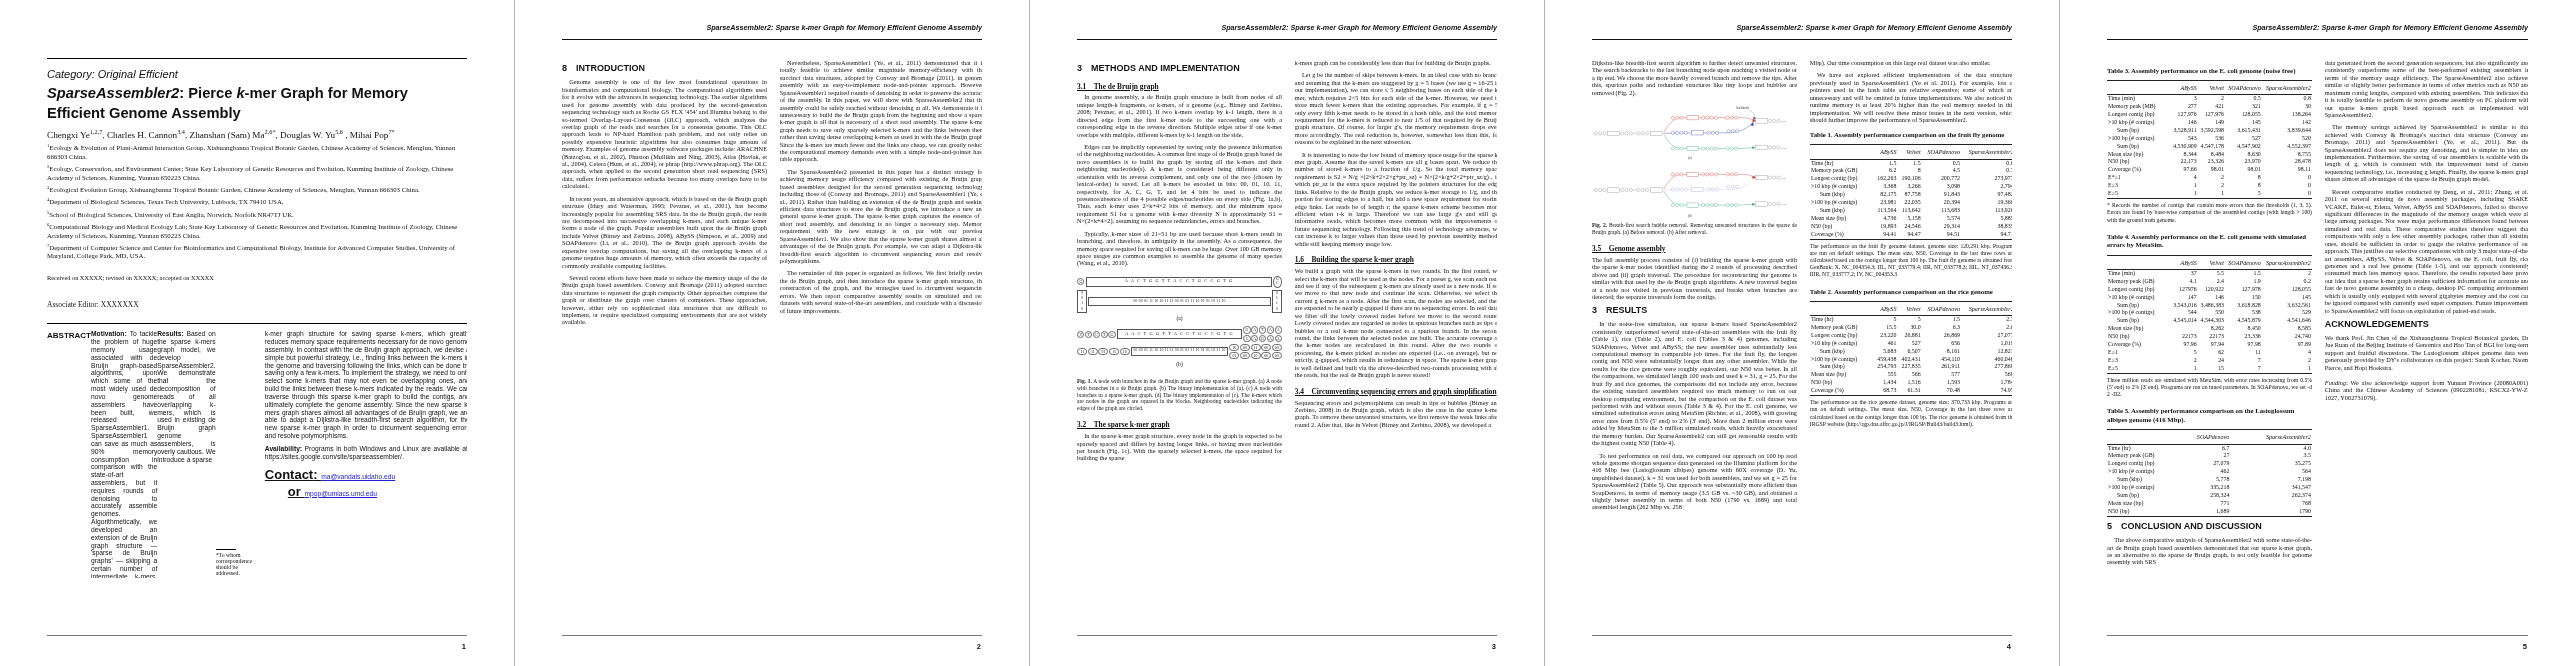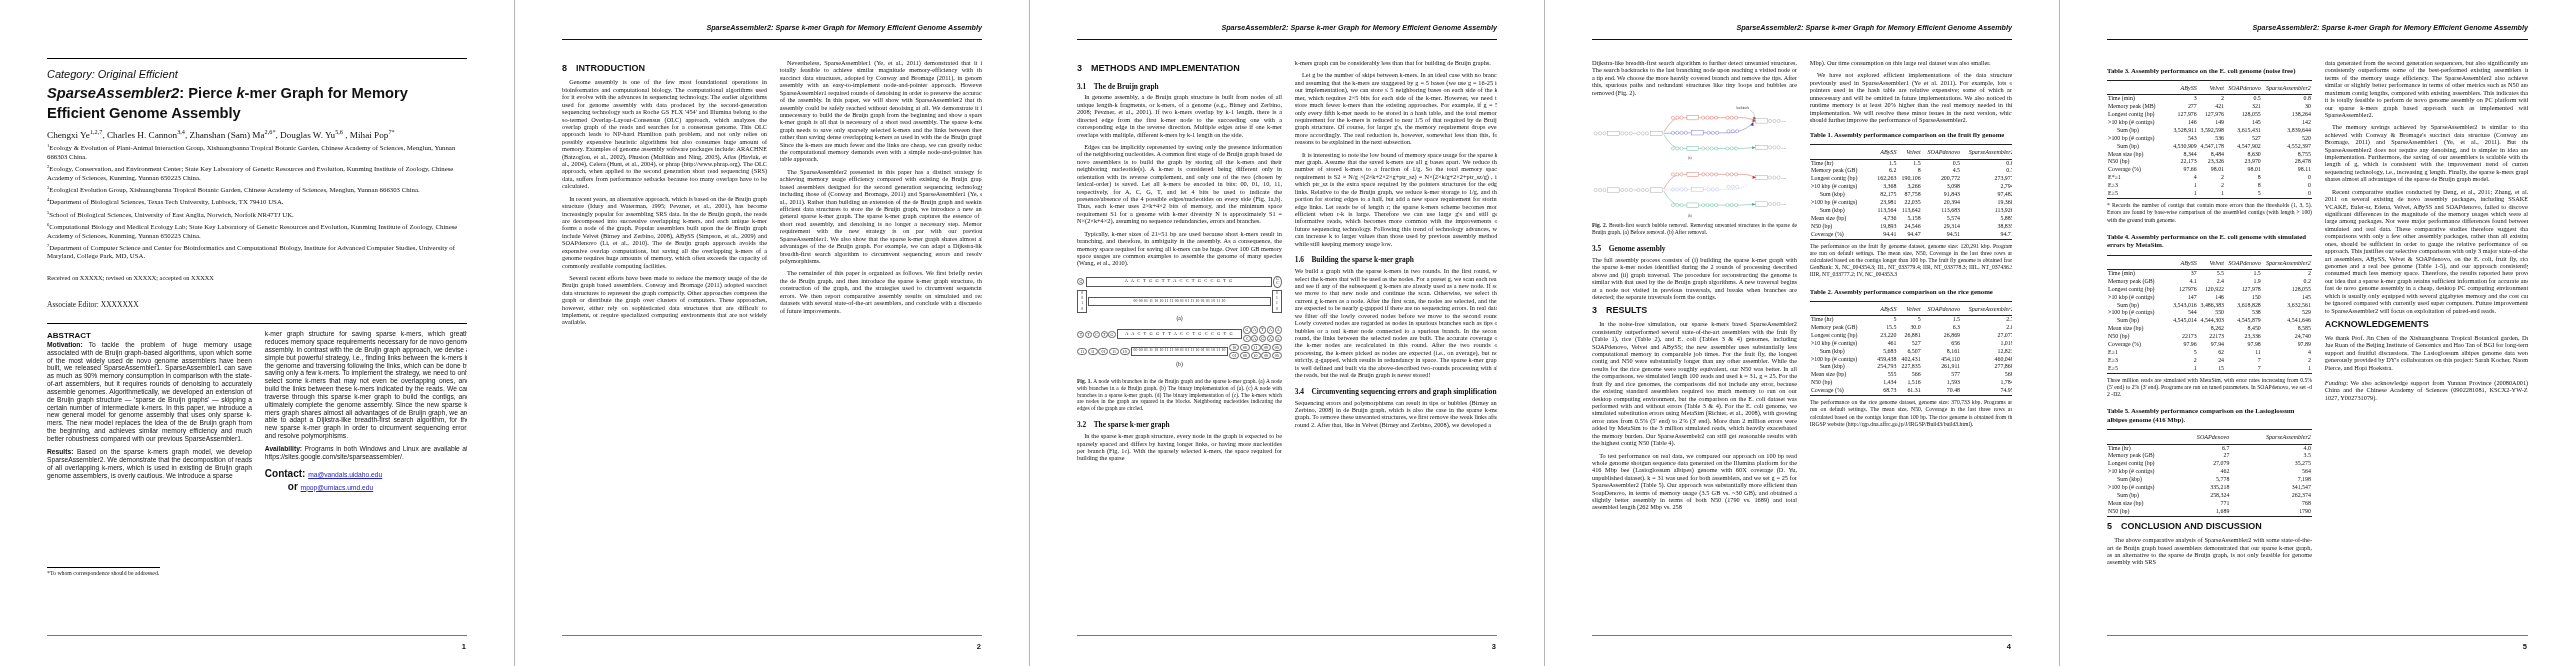--- a/index.html
+++ b/index.html
@@ -15,45 +15,45 @@
   .rule1{border-top:1.7px solid #000;margin-top:58px;}
   .cat{font:italic 11px "Liberation Sans",sans-serif;margin:9px 0 4.4px;}
   .title{font:bold 14.7px/1.3 "Liberation Sans",sans-serif;margin:1.1px 0 0;}
   .auth{font:9.2px "Liberation Serif",serif;margin:7.8px 0 2.2px;}
   .affs .aff{font:6.8px/1.25 "Liberation Serif",serif;margin:3.9px 0;}
   .recv{font:6.3px "Liberation Serif",serif;margin-top:13.3px;}
   .edit{font:7.5px "Liberation Serif",serif;margin-top:19px;}
   .rule2{border-top:1.4px solid #000;margin-top:13.3px;}
   .p1cols{display:flex;gap:12.8px;margin-top:6.7px;height:248px;overflow:hidden;}
   .p1col{width:205px;flex:0 0 205px;}
-  .p1left{display:flex;flex-direction:column;}
+  .p1left{display:flex;flex-direction:row;}
   .abs{font:6.7px/1.17 "Liberation Sans",sans-serif;text-align:justify;margin:0 0 5.6px;}
   .abshead{font:bold 8px "Liberation Sans",sans-serif;margin:1.1px 0 0.6px;}
   .fnblock{margin-top:auto;padding-bottom:2.2px;}
   .fnrule{width:55%;border-top:0.7px solid #000;margin-bottom:2.2px;}
   .fn{font:5.8px "Liberation Serif",serif;margin:0;}
   .link{color:#2222cc;text-decoration:underline;}
   .contact{font:6.7px/1.3 "Liberation Sans",sans-serif;margin:0;}
-  .contact b{font-size:10px;}
+  .contact b{font-size:13px;text-decoration:underline;}
 
   
   .phead{position:absolute;top:23px;left:47px;right:47px;text-align:right;
          font:bold italic 7.2px "Liberation Sans",sans-serif;}
   .pheadrule{position:absolute;top:39px;left:47px;right:47px;border-top:1.4px solid #111;}
   .pbody{margin-top:59px;height:552px;overflow:hidden;}
   .cols{display:flex;gap:12.8px;height:100%;}
   .col{width:205px;flex:0 0 205px;overflow:hidden;}
   .pfoot{position:absolute;left:47px;right:47px;bottom:31px;border-top:1.1px solid #777;}
   .pnum{position:absolute;right:48px;bottom:15.6px;font:bold 7.5px "Liberation Sans",sans-serif;}
 
   
   .b{font:6.3px/1.18 "Liberation Serif",serif;text-align:justify;margin:0 0 5px;text-indent:7.2px;}
   .noind{text-indent:0;}
   .hsec{font:bold 9px "Liberation Sans",sans-serif;margin:4.4px 0 5px;}
-  .hsub{font:bold 7.4px "Liberation Serif",serif;margin:8.3px 0 2.8px;}
+  .hsub{font:bold 7.4px "Liberation Serif",serif;margin:8.3px 0 2.8px;text-decoration:underline;}
 
   
   .ttitle{font:bold 6.8px/1.3 "Liberation Serif",serif;margin:7.8px 0 4.4px;text-align:left;}
   .dtable{width:100%;border-collapse:collapse;border-top:0.9px solid #222;
           border-bottom:0.9px solid #222;margin:2.2px 0 3.3px;}
   .dtable thead th{font:italic 6.1px "Liberation Serif",serif;font-weight:normal;
           text-align:right;padding:3.9px 1.1px 3.3px;border-bottom:0.8px solid #222;}
   .dtable thead th:first-child{text-align:left;}
   .dtable td{font:5.9px/1.34 "Liberation Serif",serif;padding:0 1.1px;vertical-align:top;}
   .dtable td:first-child{text-align:left;width:31%;}

